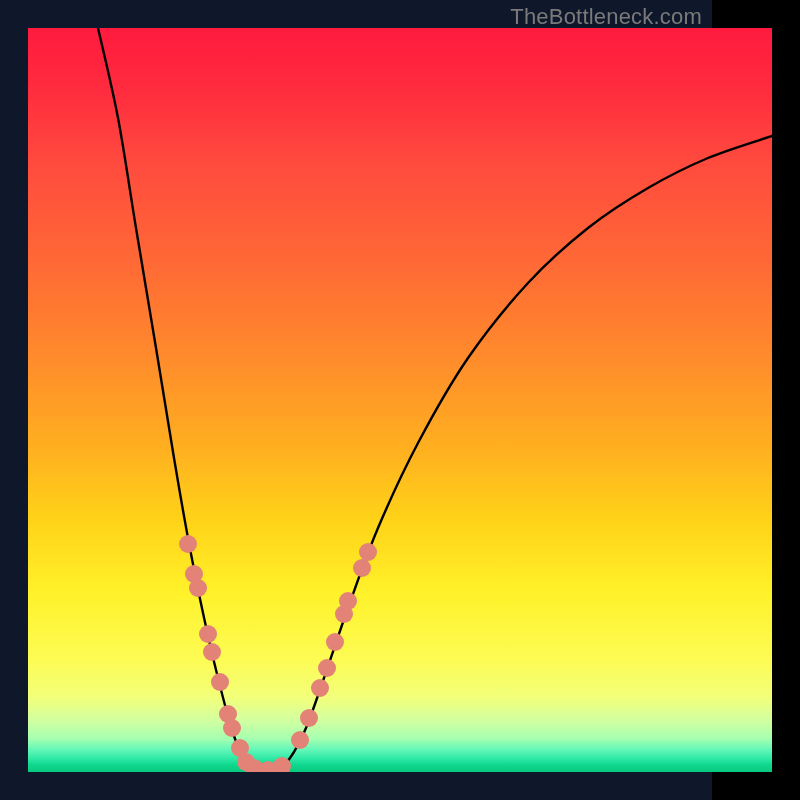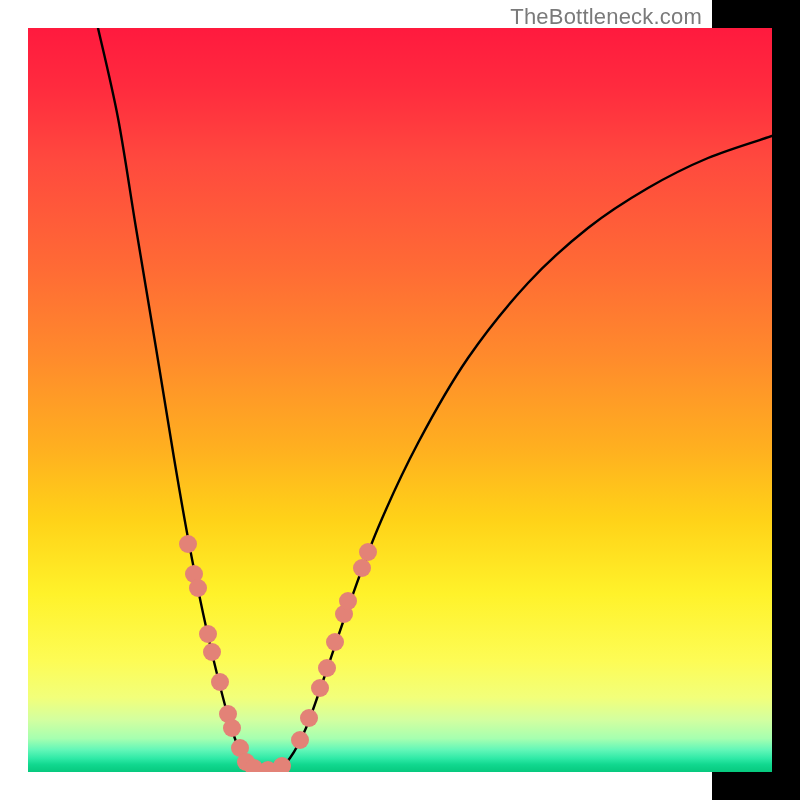--- a/index.html
+++ b/index.html
@@ -9,21 +9,21 @@
     height: 800px;
     background: #000;
     overflow: hidden;
     font-family: Arial, Helvetica, sans-serif;
   }
 
   .frame {
     position: relative;
     width: 712px;
     height: 800px;
-    background: #ffffff;
+    background: #0f172a;
   }
 
   .watermark {
     position: absolute;
     top: 4px;
     right: 10px;
     color: #7a7a7a;
     font-size: 22px;
     font-weight: 500;
     letter-spacing: 0.2px;

